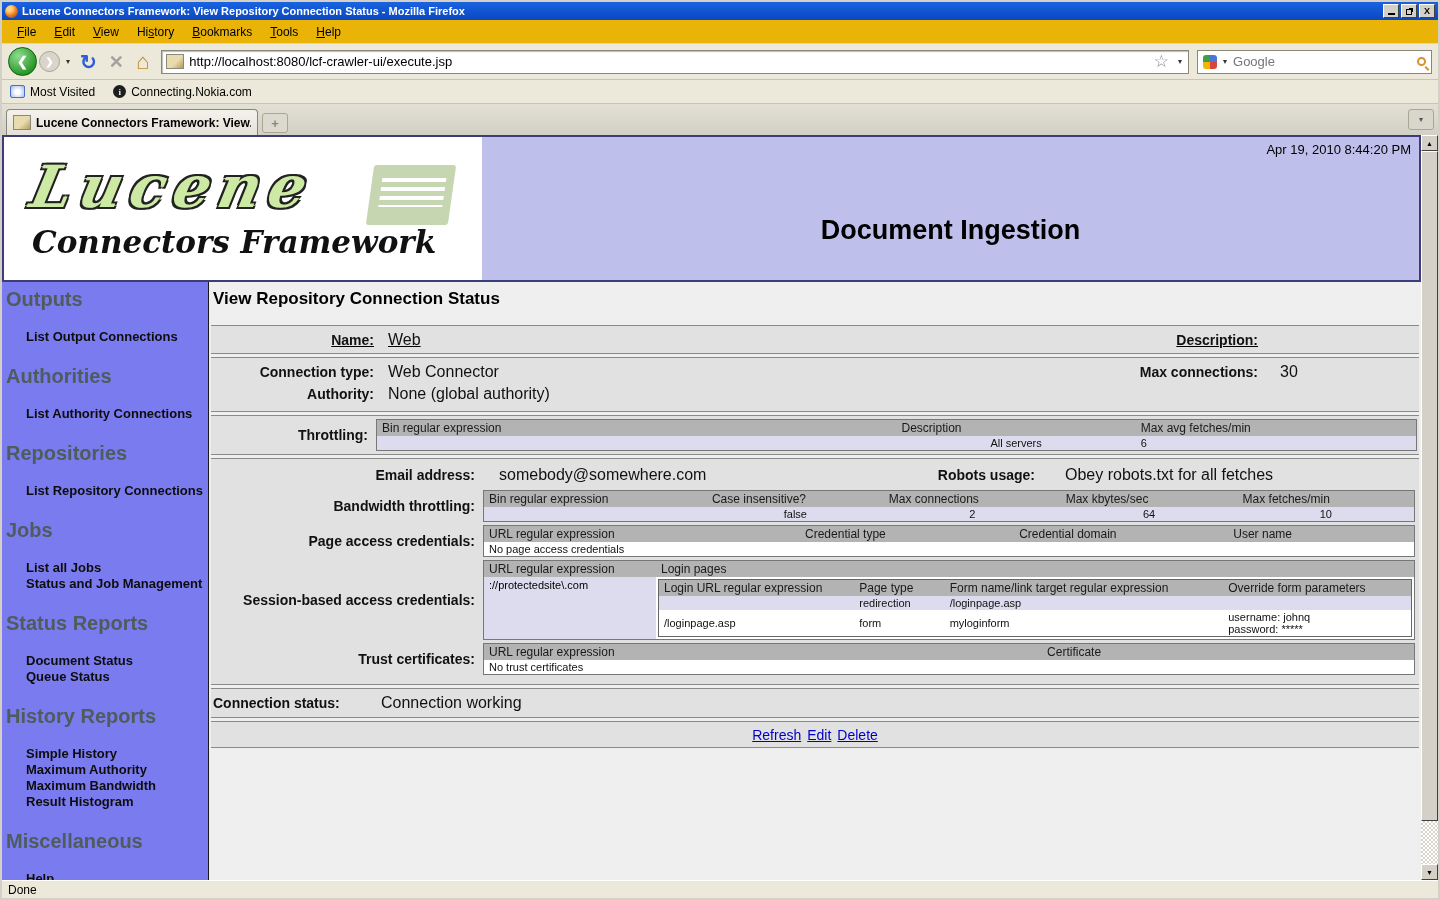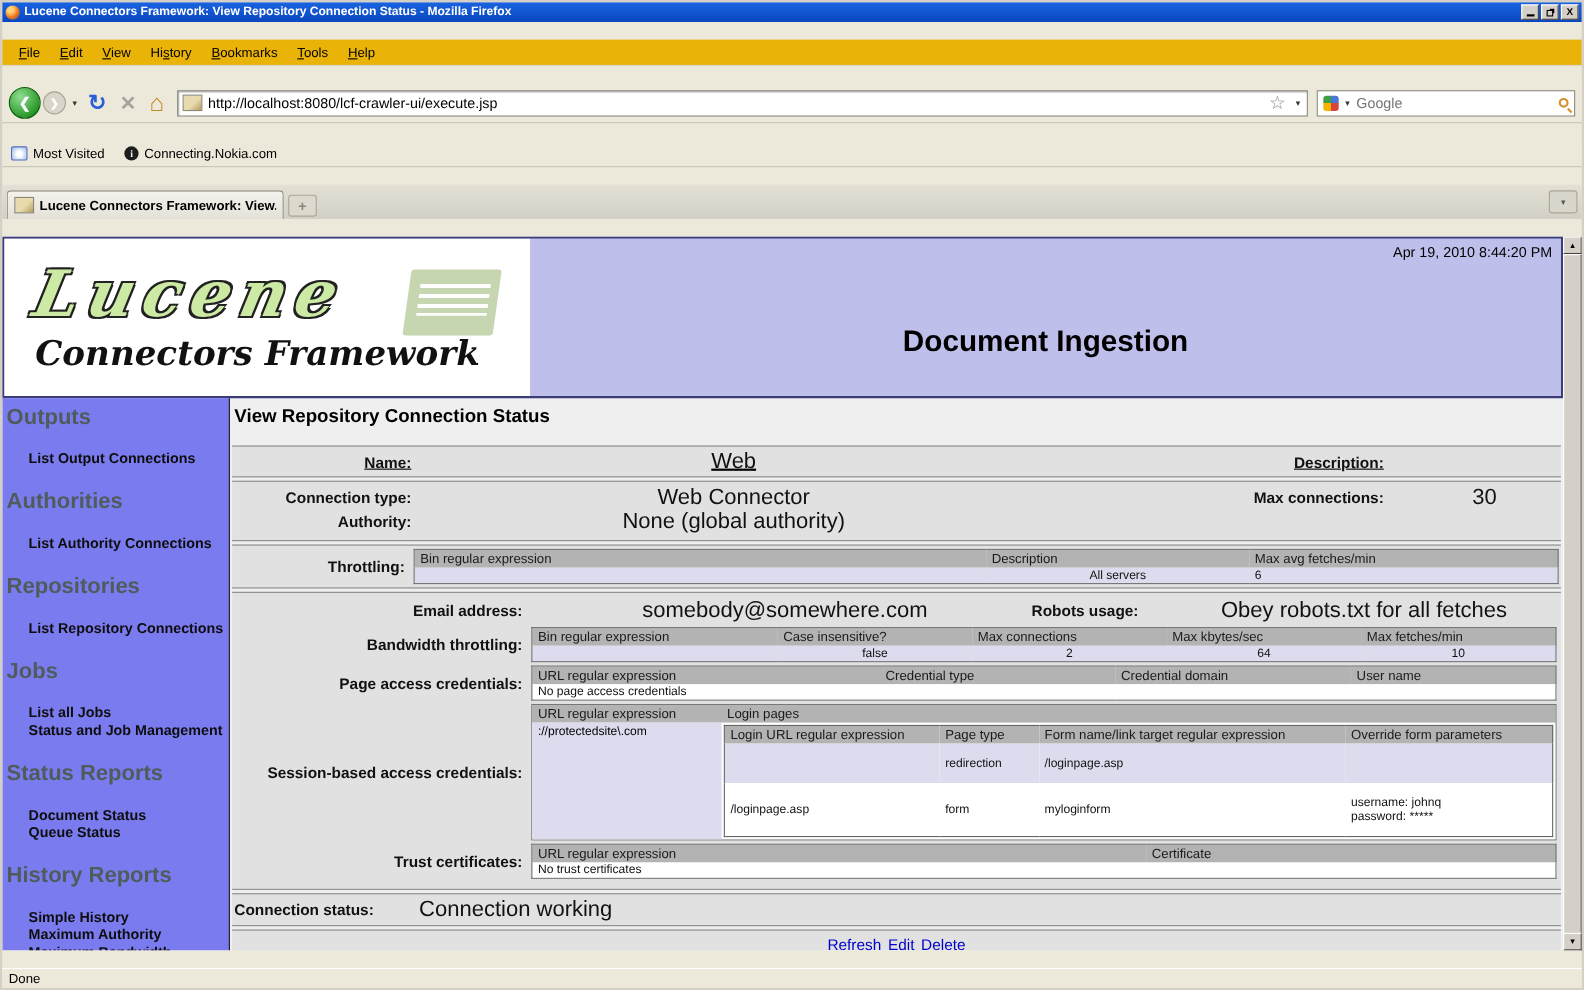--- a/index.html
+++ b/index.html
@@ -1,18 +1,18 @@
 <!DOCTYPE html>
 <html><head>
 <meta charset="utf-8">
 <style>
   * { box-sizing: border-box; margin: 0; padding: 0; }
   body { margin: 0; background: #555; font-family: "Liberation Sans", sans-serif; }
   .window { width: 1440px; height: 900px; display: flex; flex-direction: column;
-            border: 2px solid #d4d0c8; background: #ece9da; overflow: hidden; gap: 16px; }
+            border: 2px solid #d4d0c8; background: #ece9da; overflow: hidden; }
 
   
   .titlebar { height: 18px; background: linear-gradient(#1a63e0,#0a47c0); display: flex;
               align-items: center; padding: 0 3px; flex: 0 0 auto; }
   .ff-icon { width: 13px; height: 13px; border-radius: 50%;
              background: radial-gradient(circle at 35% 30%, #ffd27a 20%, #f07818 55%, #2b4f9e 100%);
              margin-right: 4px; flex: 0 0 auto; }
   .titlebar .title { color: #fff; font-weight: bold; font-size: 11px; flex: 1;
                      white-space: nowrap; overflow: hidden; }
   .winbtn { width: 16px; height: 14px; background: #d4d0c8; border: 1px solid;
@@ -131,21 +131,21 @@
   .side-links { list-style: none; margin: 18px 0 0 20px; }
   .side-links li { font-size: 13px; font-weight: bold; color: #0d0d0d; line-height: 16px; cursor: pointer; }
 
   .main { flex: 1; padding: 0 2px; overflow: hidden; }
   .page-heading { font-size: 17px; font-weight: bold; color: #000; margin: 7px 0 16px 2px; }
 
   .row { background: #e1e1e1; border-top: 1px solid #8a8a8a; border-bottom: 1px solid #8a8a8a;
          margin-bottom: 3px; }
   .flexrow { display: flex; align-items: center; }
   .lbl { font-weight: bold; font-size: 14px; color: #111; text-align: right; }
-  .val { font-size: 20px; color: #111; text-align: center; }
+  .val { font-size: 16px; color: #111; }
   .c1 { flex: 0 0 163px; } .c2 { flex: 0 0 572px; padding-left: 14px; }
   .c3 { flex: 0 0 312px; } .c4 { flex: 1; padding-left: 22px; }
 
   .row-name { height: 29px; text-decoration: underline; }
   .row-type { padding: 3px 0 6px 0; }
   .row-type .line { display: flex; align-items: center; height: 22px; }
 
   .row-throttle { display: flex; align-items: center; padding: 3px 0; }
   .row-throttle .lbl { flex: 0 0 163px; padding-right: 6px; }
   .row-throttle .tbl-wrap { flex: 1; margin: 0 2px; }
@@ -171,21 +171,21 @@
   .session-head { display: flex; background: #b3b3b3; }
   .session-head div { font-size: 12px; color: #1a1a1a; padding: 1px 5px; }
   .sh-url { flex: 0 0 172px; } .sh-login { flex: 1; }
   .session-body { display: flex; background: #fff; }
   .session-url-val { flex: 0 0 172px; background: #dcdcee; font-size: 11px; padding: 2px 5px;
                      align-items: flex-start; }
   .session-nested { flex: 1; padding: 2px; }
   table.nested { width: 100%; border-collapse: collapse; border: 1px solid #666; }
   table.nested th { background: #b3b3b3; font-weight: normal; font-size: 12px; text-align: left;
                     padding: 1px 5px; color: #1a1a1a; }
-  table.nested td { font-size: 11px; padding: 12px 5px; color: #111; }
+  table.nested td { font-size: 11px; padding: 1px 5px; color: #111; }
   .big-msg { font-size: 14px; background: #fff; padding: 1px 5px; }
 
   .row-status { height: 30px; display: flex; align-items: center; }
   .row-status .lbl { text-align: left; padding-left: 2px; flex: 0 0 170px; }
   .row-links { height: 27px; display: flex; align-items: center; justify-content: center; gap: 6px; }
   .row-links a { color: #0000cc; font-size: 14px; text-decoration: underline; cursor: pointer; }
 
   
   .statusbar { height: 18px; background: #ece9da; border-top: 1px solid #fff; display: flex;
                align-items: center; padding: 0 6px; font-size: 12px; color: #000; flex: 0 0 auto; }

